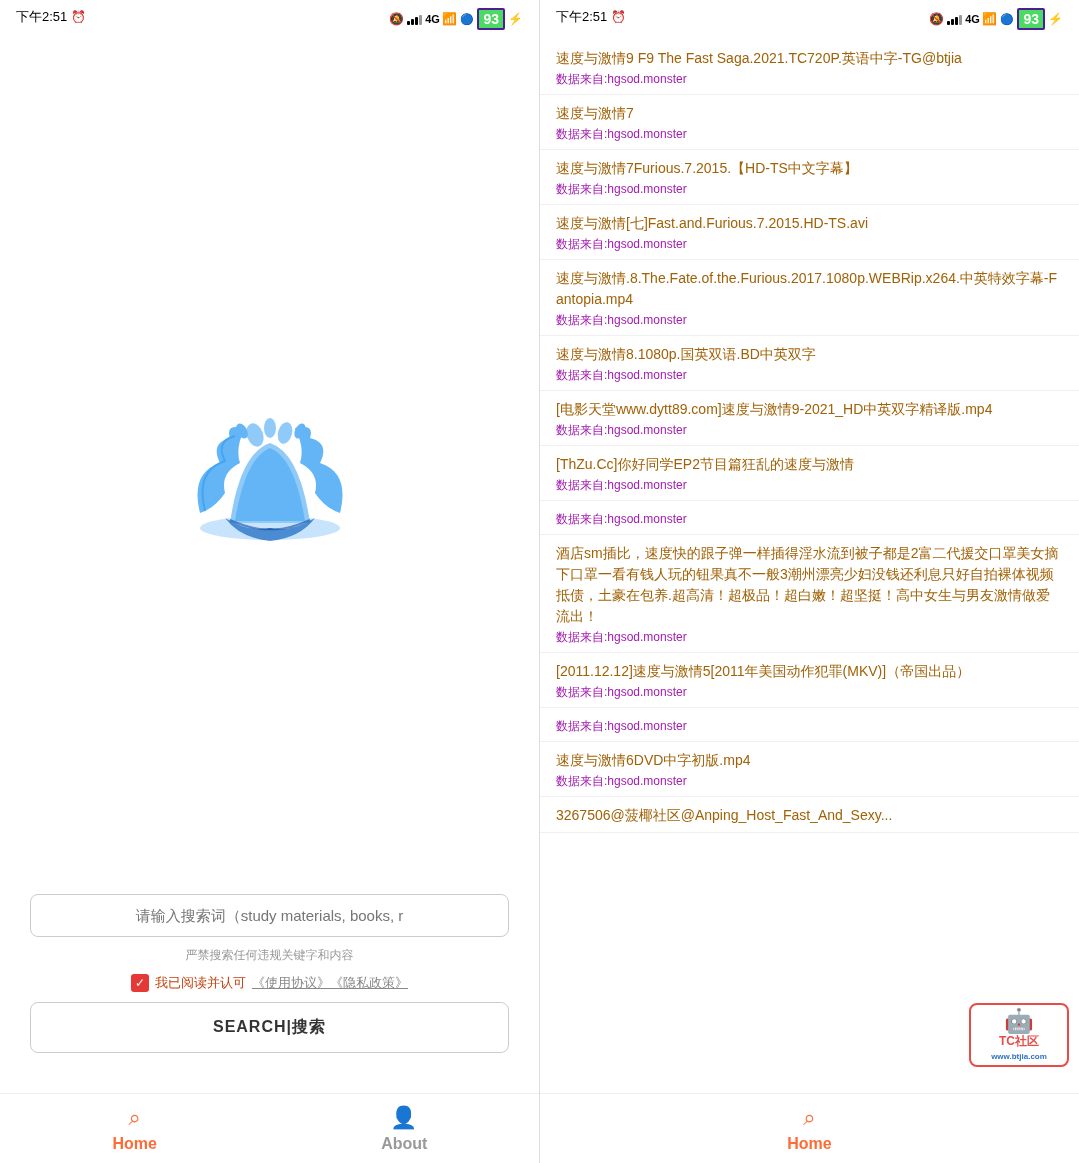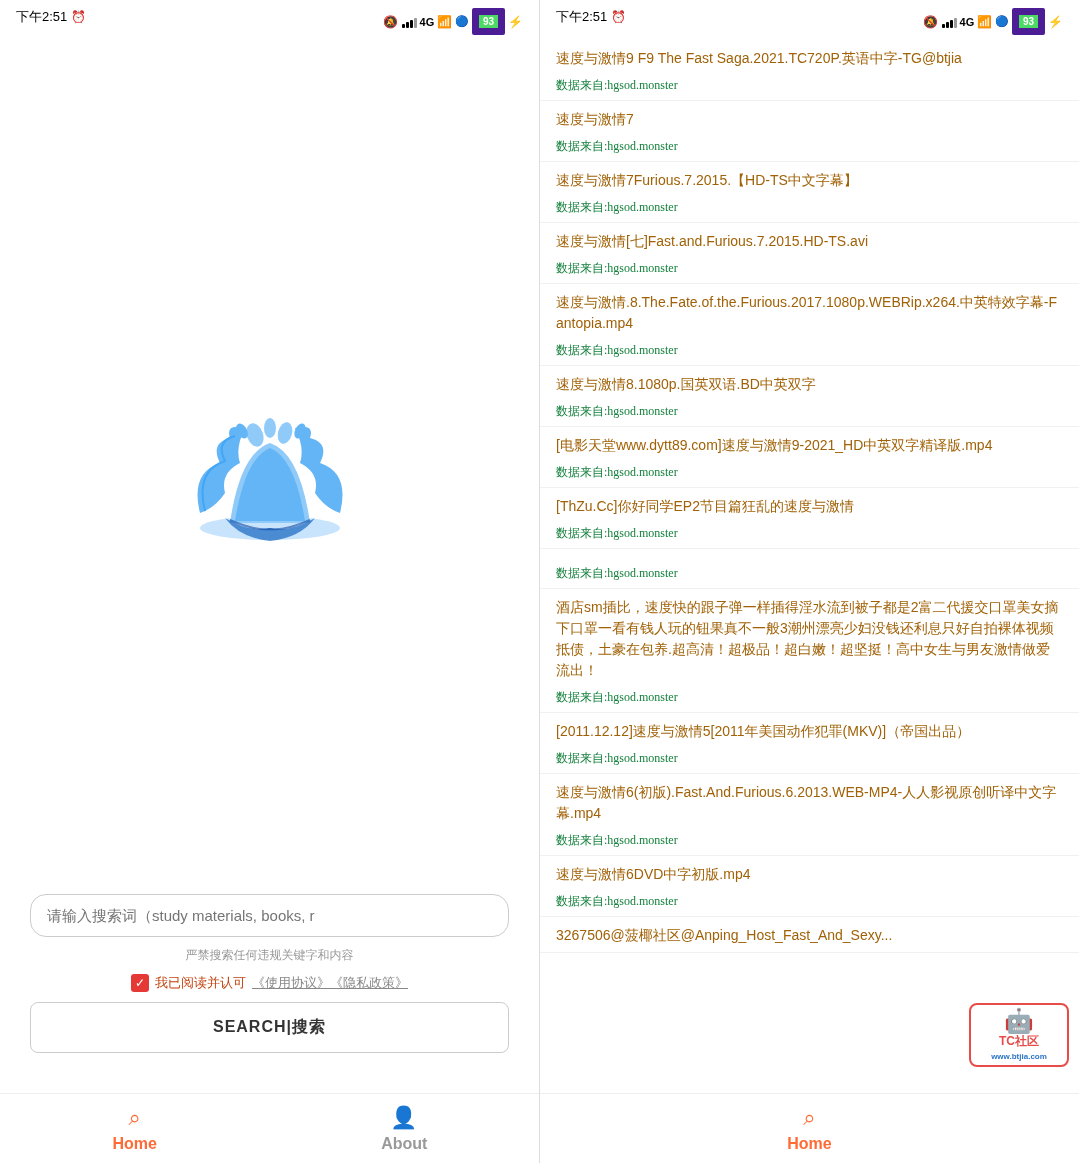--- a/index.html
+++ b/index.html
@@ -31,22 +31,22 @@
       padding: 8px 16px 4px;
       font-size: 13px;
       font-weight: 500;
       color: #000;
       height: 32px;
     }
     .status-left { display: flex; align-items: center; gap: 4px; }
     .status-right { display: flex; align-items: center; gap: 3px; font-size: 12px; }
     .battery-box {
       display: inline-flex; align-items: center; justify-content: center;
-      background: #4cd964; border-radius: 2px; padding: 1px 4px; font-size: 10px; color: #fff; font-weight: bold;
-      border: 7px solid #4c1d95;
+      background: #4cd964; border-radius: 2px; padding: 1px 4px; font-size: 14px; color: #fff; font-weight: bold;
+      border: 2px solid #4c1d95;
     }
 
     
     .phone-content {
       flex: 1;
       display: flex;
       flex-direction: column;
       align-items: center;
       padding: 20px 30px;
       overflow: hidden;
@@ -72,26 +72,27 @@
       display: flex;
       flex-direction: column;
       align-items: center;
       gap: 10px;
       margin-bottom: 20px;
     }
 
     .search-input {
       width: 100%;
       border: 1px solid #ccc;
-      border-radius: 16px;
+      border-radius: 8px;
       padding: 12px 16px;
       font-size: 15px;
       color: #c2410c;
       outline: none;
       background: #fff;
+      text-align: center;
     }
 
     .warning-text {
       color: #999;
       font-size: 12px;
       text-align: center;
     }
 
     .agree-row {
       display: flex;
@@ -173,23 +174,22 @@
 
     .result-title {
       font-size: 14px;
       color: #a16207;
       line-height: 1.5;
       word-break: break-all;
     }
 
     .result-source {
       font-size: 12px;
-      color: #15803d;
-      margin-top: 8px;
-      font-family: Liberation Serif, serif;
+      color: #a21caf;
+      margin-top: 2px;
     }
 
     
     .watermark {
       position: absolute;
       bottom: 80px;
       right: 10px;
       width: 100px;
       height: 80px;
       opacity: 0.9;
@@ -373,21 +373,20 @@
       </div>
       <div class="result-item">
         <div class="result-title">酒店sm插比，速度快的跟子弹一样插得淫水流到被子都是2富二代援交口罩美女摘下口罩一看有钱人玩的钮果真不一般3潮州漂亮少妇没钱还利息只好自拍裸体视频抵债，土豪在包养.超高清！超极品！超白嫩！超坚挺！高中女生与男友激情做爱流出！</div>
         <div class="result-source">数据来自:hgsod.monster</div>
       </div>
       <div class="result-item">
         <div class="result-title">[2011.12.12]速度与激情5[2011年美国动作犯罪(MKV)]（帝国出品）</div>
         <div class="result-source">数据来自:hgsod.monster</div>
       </div>
       <div class="result-item">
-        <div class="result-title">速度与激情6(初版).Fast.And.Furious.6.2013.WEB-MP4-人人影视原创听译中文字幕.mp4</div>
         <div class="result-source">数据来自:hgsod.monster</div>
       </div>
       <div class="result-item">
         <div class="result-title">速度与激情6DVD中字初版.mp4</div>
         <div class="result-source">数据来自:hgsod.monster</div>
       </div>
       <div class="result-item">
         <div class="result-title">3267506@菠椰社区@Anping_Host_Fast_And_Sexy...</div>
       </div>
     </div>

